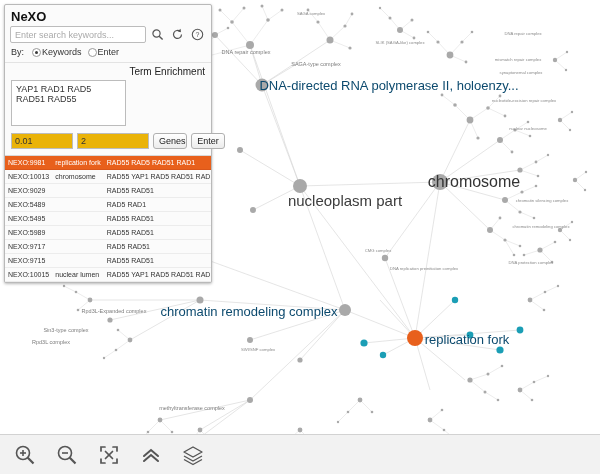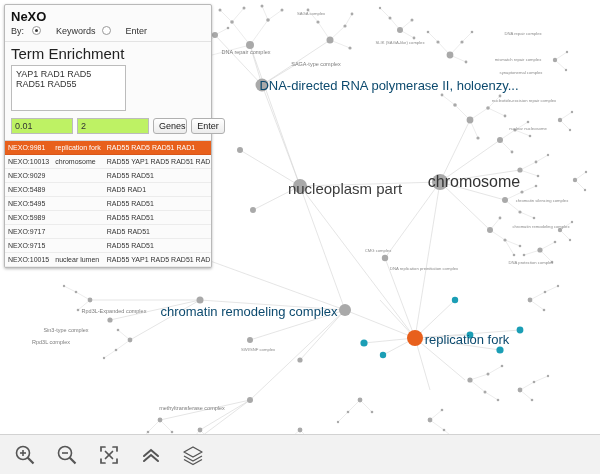--- a/index.html
+++ b/index.html
@@ -98,22 +98,22 @@
     display: flex;
     align-items: center;
     padding: 0 18px 5px 6px;
     font-size: 9px;
     color: #333;
     gap: 6px;
   }
   .radiorow .lbl { margin-right: 2px; }
   .radio {
     display: inline-flex;
-    align-items: flex-start;
-    gap: 15px;
+    align-items: flex-end;
+    gap: 1px;
     cursor: pointer;
   }
   .radio .dot {
     width: 9px; height: 9px;
     border-radius: 50%;
     border: 1px solid #9a9a9a;
     background: #fff;
     display: inline-block;
     position: relative;
     box-sizing: border-box;
@@ -121,23 +121,24 @@
   .radio.on .dot::after {
     content: "";
     position: absolute;
     left: 2px; top: 2px;
     width: 3px; height: 3px;
     border-radius: 50%;
     background: #3a3a3a;
   }
   .sectlabel {
     padding: 3px 6px 3px 6px;
-    font-size: 15px;
+    font-size: 10px;
     color: #222;
     border-top: 1px solid #e3e3e3;
+    text-align: right;
   }
   #term-box {
     margin: 0 6px 5px 6px;
     height: 46px;
     border: 1px solid #bcbcbc;
     background: #fff;
     font-size: 9px;
     color: #333;
     padding: 3px 4px;
     box-sizing: border-box;
@@ -148,21 +149,21 @@
   }
   .paramrow {
     display: flex;
     align-items: center;
     gap: 4px;
     padding: 0 6px 6px 6px;
   }
   .paramrow input {
     height: 16px;
     border: 1px solid #bcbcbc;
-    background: #bef264;
+    background: #eab308;
     font-size: 9px;
     padding: 0 3px;
     box-sizing: border-box;
     color: #333;
     outline: none;
   }
   #pval-input { width: 62px; }
   #count-input { width: 72px; }
   .pbtn {
     height: 16px;
@@ -462,21 +463,21 @@
       <div class="netlabel tiny" style="left:311px;top:13px;">SAGA complex</div>
       <div class="netlabel tiny" style="left:400px;top:42px;">SLIK (SAGA-like) complex</div>
       <div class="netlabel small" style="left:246px;top:52px;">DNA repair complex</div>
       <div class="netlabel tiny" style="left:523px;top:33px;">DNA repair complex</div>
       <div class="netlabel tiny" style="left:518px;top:59px;">mismatch repair complex</div>
       <div class="netlabel small" style="left:316px;top:64px;">SAGA-type complex</div>
       <div class="netlabel tiny" style="left:521px;top:72px;">synaptonemal complex</div>
       <div class="netlabel big" style="left:389px;top:85px;">DNA-directed RNA polymerase II, holoenzy...</div>
       <div class="netlabel tiny" style="left:524px;top:100px;">nucleotide-excision repair complex</div>
       <div class="netlabel tiny" style="left:528px;top:128px;">nuclear nucleosome</div>
-      <div class="netlabel huge" style="left:345px;top:188px;">nucleoplasm part</div>
+      <div class="netlabel huge" style="left:345px;top:200px;">nucleoplasm part</div>
       <div class="netlabel xhuge" style="left:474px;top:182px;">chromosome</div>
       <div class="netlabel tiny" style="left:542px;top:200px;">chromatin silencing complex</div>
       <div class="netlabel small" style="left:163px;top:205px;">histone acetyltransferase complex</div>
       <div class="netlabel tiny" style="left:541px;top:226px;">chromatin remodeling complex</div>
       <div class="netlabel tiny" style="left:378px;top:250px;">CMG complex</div>
       <div class="netlabel mid" style="left:170px;top:251px;">nuclear chromatin</div>
       <div class="netlabel tiny" style="left:424px;top:268px;">DNA replication preinitiation complex</div>
       <div class="netlabel tiny" style="left:531px;top:262px;">DNA protection complex</div>
       <div class="netlabel big" style="left:249px;top:311px;">chromatin remodeling complex</div>
       <div class="netlabel small" style="left:114px;top:311px;">Rpd3L-Expanded complex</div>
@@ -485,20 +486,41 @@
       <div class="netlabel tiny" style="left:258px;top:349px;">SWI/SNF complex</div>
       <div class="netlabel small" style="left:51px;top:342px;">Rpd3L complex</div>
       <div class="netlabel small" style="left:192px;top:408px;">methyltransferase complex</div>
       <div class="netlabel small" style="left:184px;top:437px;">COMPASS complex</div>
     </div>
   </div>
 
   <div id="panel">
     <div id="panel-title">NeXO</div>
 
+    <div class="searchrow">
+      <input id="search-input" type="text" placeholder="Enter search keywords..." style="">
+      <button class="iconbtn" title="search">
+        <svg width="13" height="13" viewBox="0 0 13 13">
+          <circle cx="5.5" cy="5.5" r="3.6" fill="none" stroke="#555" stroke-width="1.2"></circle>
+          <line x1="8.2" y1="8.2" x2="11.6" y2="11.6" stroke="#555" stroke-width="1.4"></line>
+        </svg>
+      </button>
+      <button class="iconbtn" title="refresh">
+        <svg width="13" height="13" viewBox="0 0 13 13">
+          <path d="M10.5 6.5a4 4 0 1 1-1.3-3" fill="none" stroke="#555" stroke-width="1.2"></path>
+          <polygon points="9.6,0.8 9.9,4.2 6.6,3.2" fill="#555"></polygon>
+        </svg>
+      </button>
+      <button class="iconbtn" title="help">
+        <svg width="13" height="13" viewBox="0 0 13 13">
+          <circle cx="6.5" cy="6.5" r="5.2" fill="none" stroke="#555" stroke-width="1.1"></circle>
+          <text x="6.5" y="9.3" font-size="7" text-anchor="middle" fill="#555" font-family="Liberation Sans, sans-serif">?</text>
+        </svg>
+      </button>
+    </div>
 
     <div class="radiorow">
       <span class="lbl">By:</span>
       <span class="radio on">
         <span class="dot"></span>
         <span>Keywords</span>
       </span>
       <span class="radio">
         <span class="dot"></span>
         <span>Enter</span>

